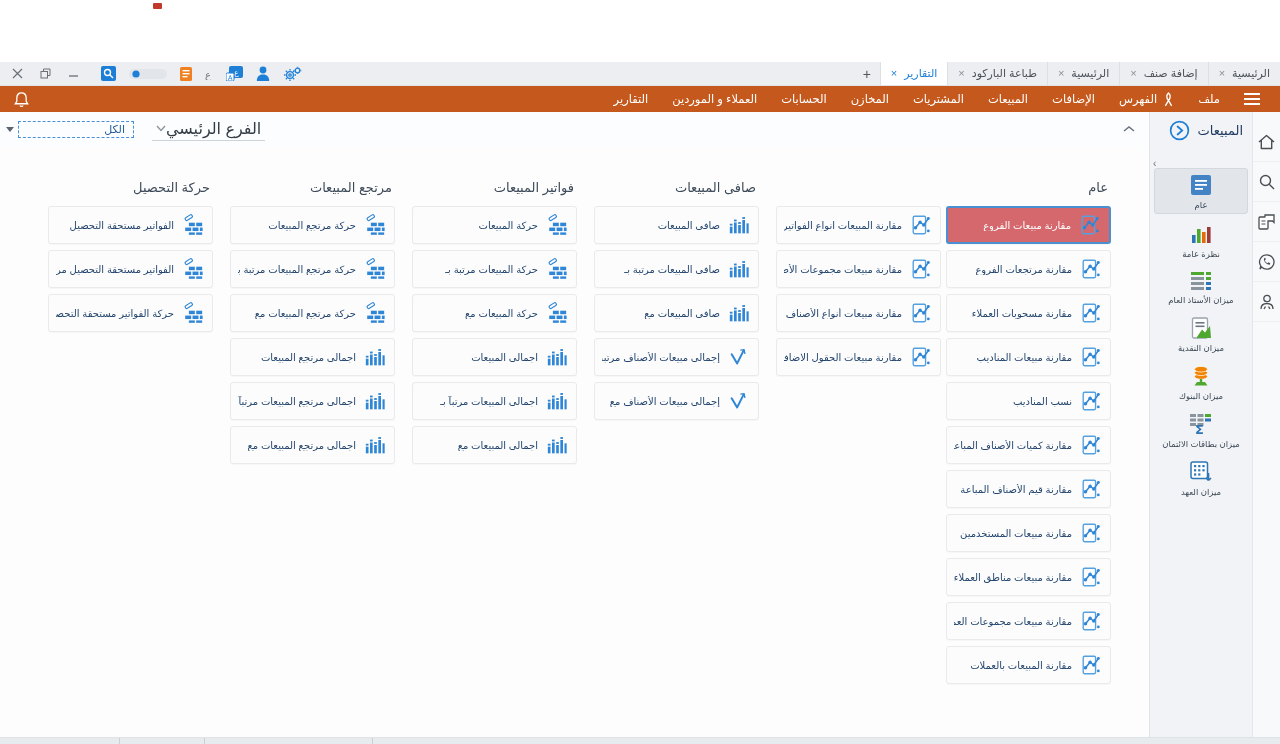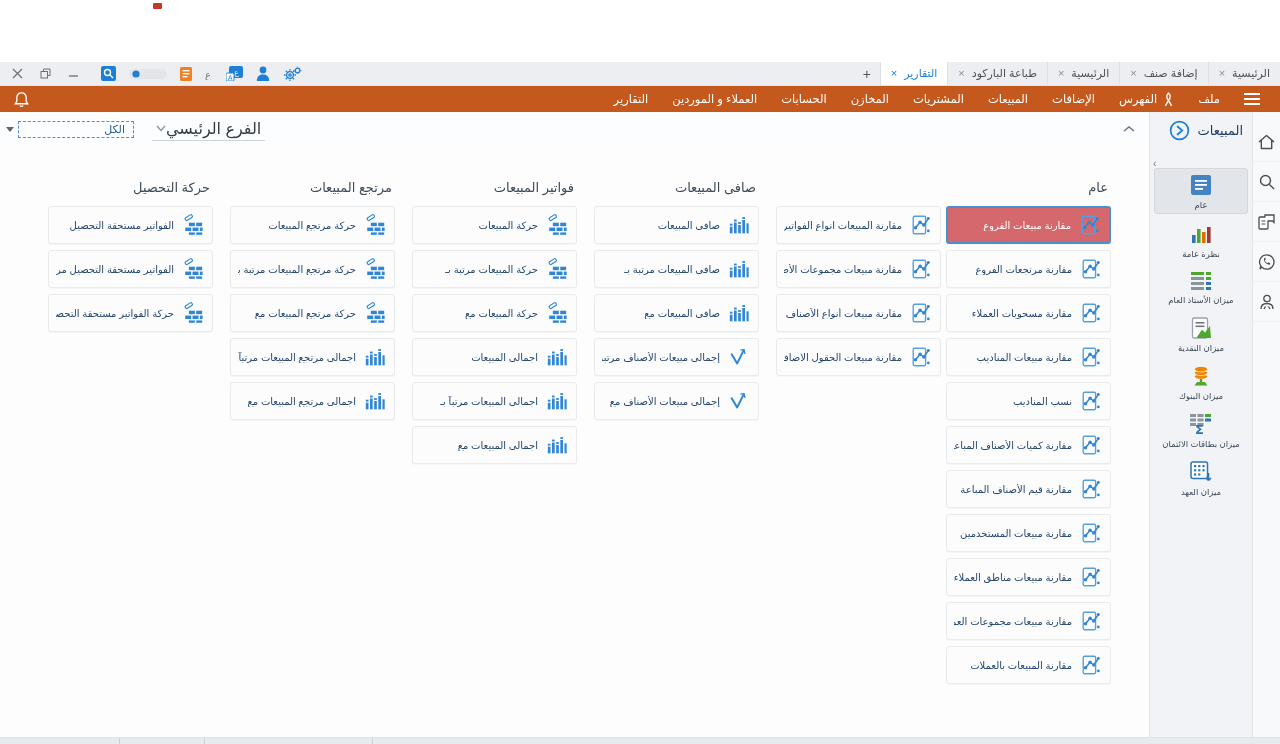--- a/index.html
+++ b/index.html
@@ -870,36 +870,52 @@
                     <rect x="1" y="10.5" width="3.2" height="2.2"></rect>
                     <rect x="6" y="9" width="3.2" height="13"></rect>
                     <rect x="6" y="5.5" width="3.2" height="2.2"></rect>
                     <rect x="11" y="12" width="3.2" height="10"></rect>
                     <rect x="11" y="8.5" width="3.2" height="2.2"></rect>
                     <rect x="16" y="6" width="3.2" height="16"></rect>
                     <rect x="16" y="2.5" width="3.2" height="2.2"></rect>
                     <rect x="21" y="10" width="2.6" height="12"></rect>
                   </svg>
                 </span>
-                <span class="tlabel">اجمالى مرتجع المبيعات مرتبآ بـ</span>
+                <span class="tlabel">اجمالى مرتجع المبيعات</span>
               </div>
               <div class="tile">
                 <span class="ticon">
                   <svg width="20" height="20" viewBox="0 0 24 24" fill="#2f86d6">
                     <rect x="1" y="14" width="3.2" height="8"></rect>
                     <rect x="1" y="10.5" width="3.2" height="2.2"></rect>
                     <rect x="6" y="9" width="3.2" height="13"></rect>
                     <rect x="6" y="5.5" width="3.2" height="2.2"></rect>
                     <rect x="11" y="12" width="3.2" height="10"></rect>
                     <rect x="11" y="8.5" width="3.2" height="2.2"></rect>
                     <rect x="16" y="6" width="3.2" height="16"></rect>
                     <rect x="16" y="2.5" width="3.2" height="2.2"></rect>
                     <rect x="21" y="10" width="2.6" height="12"></rect>
                   </svg>
                 </span>
+                <span class="tlabel">اجمالى مرتجع المبيعات مرتبآ بـ</span>
+              </div>
+              <div class="tile">
+                <span class="ticon">
+                  <svg width="20" height="20" viewBox="0 0 24 24" fill="#2f86d6">
+                    <rect x="1" y="14" width="3.2" height="8"></rect>
+                    <rect x="1" y="10.5" width="3.2" height="2.2"></rect>
+                    <rect x="6" y="9" width="3.2" height="13"></rect>
+                    <rect x="6" y="5.5" width="3.2" height="2.2"></rect>
+                    <rect x="11" y="12" width="3.2" height="10"></rect>
+                    <rect x="11" y="8.5" width="3.2" height="2.2"></rect>
+                    <rect x="16" y="6" width="3.2" height="16"></rect>
+                    <rect x="16" y="2.5" width="3.2" height="2.2"></rect>
+                    <rect x="21" y="10" width="2.6" height="12"></rect>
+                  </svg>
+                </span>
                 <span class="tlabel">اجمالى مرتجع المبيعات مع</span>
               </div>
             </div>
           </div>
         </div>
         <div class="group">
           <div class="group-title">حركة التحصيل</div>
           <div class="cols">
             <div class="tcol">
               <div class="tile">

